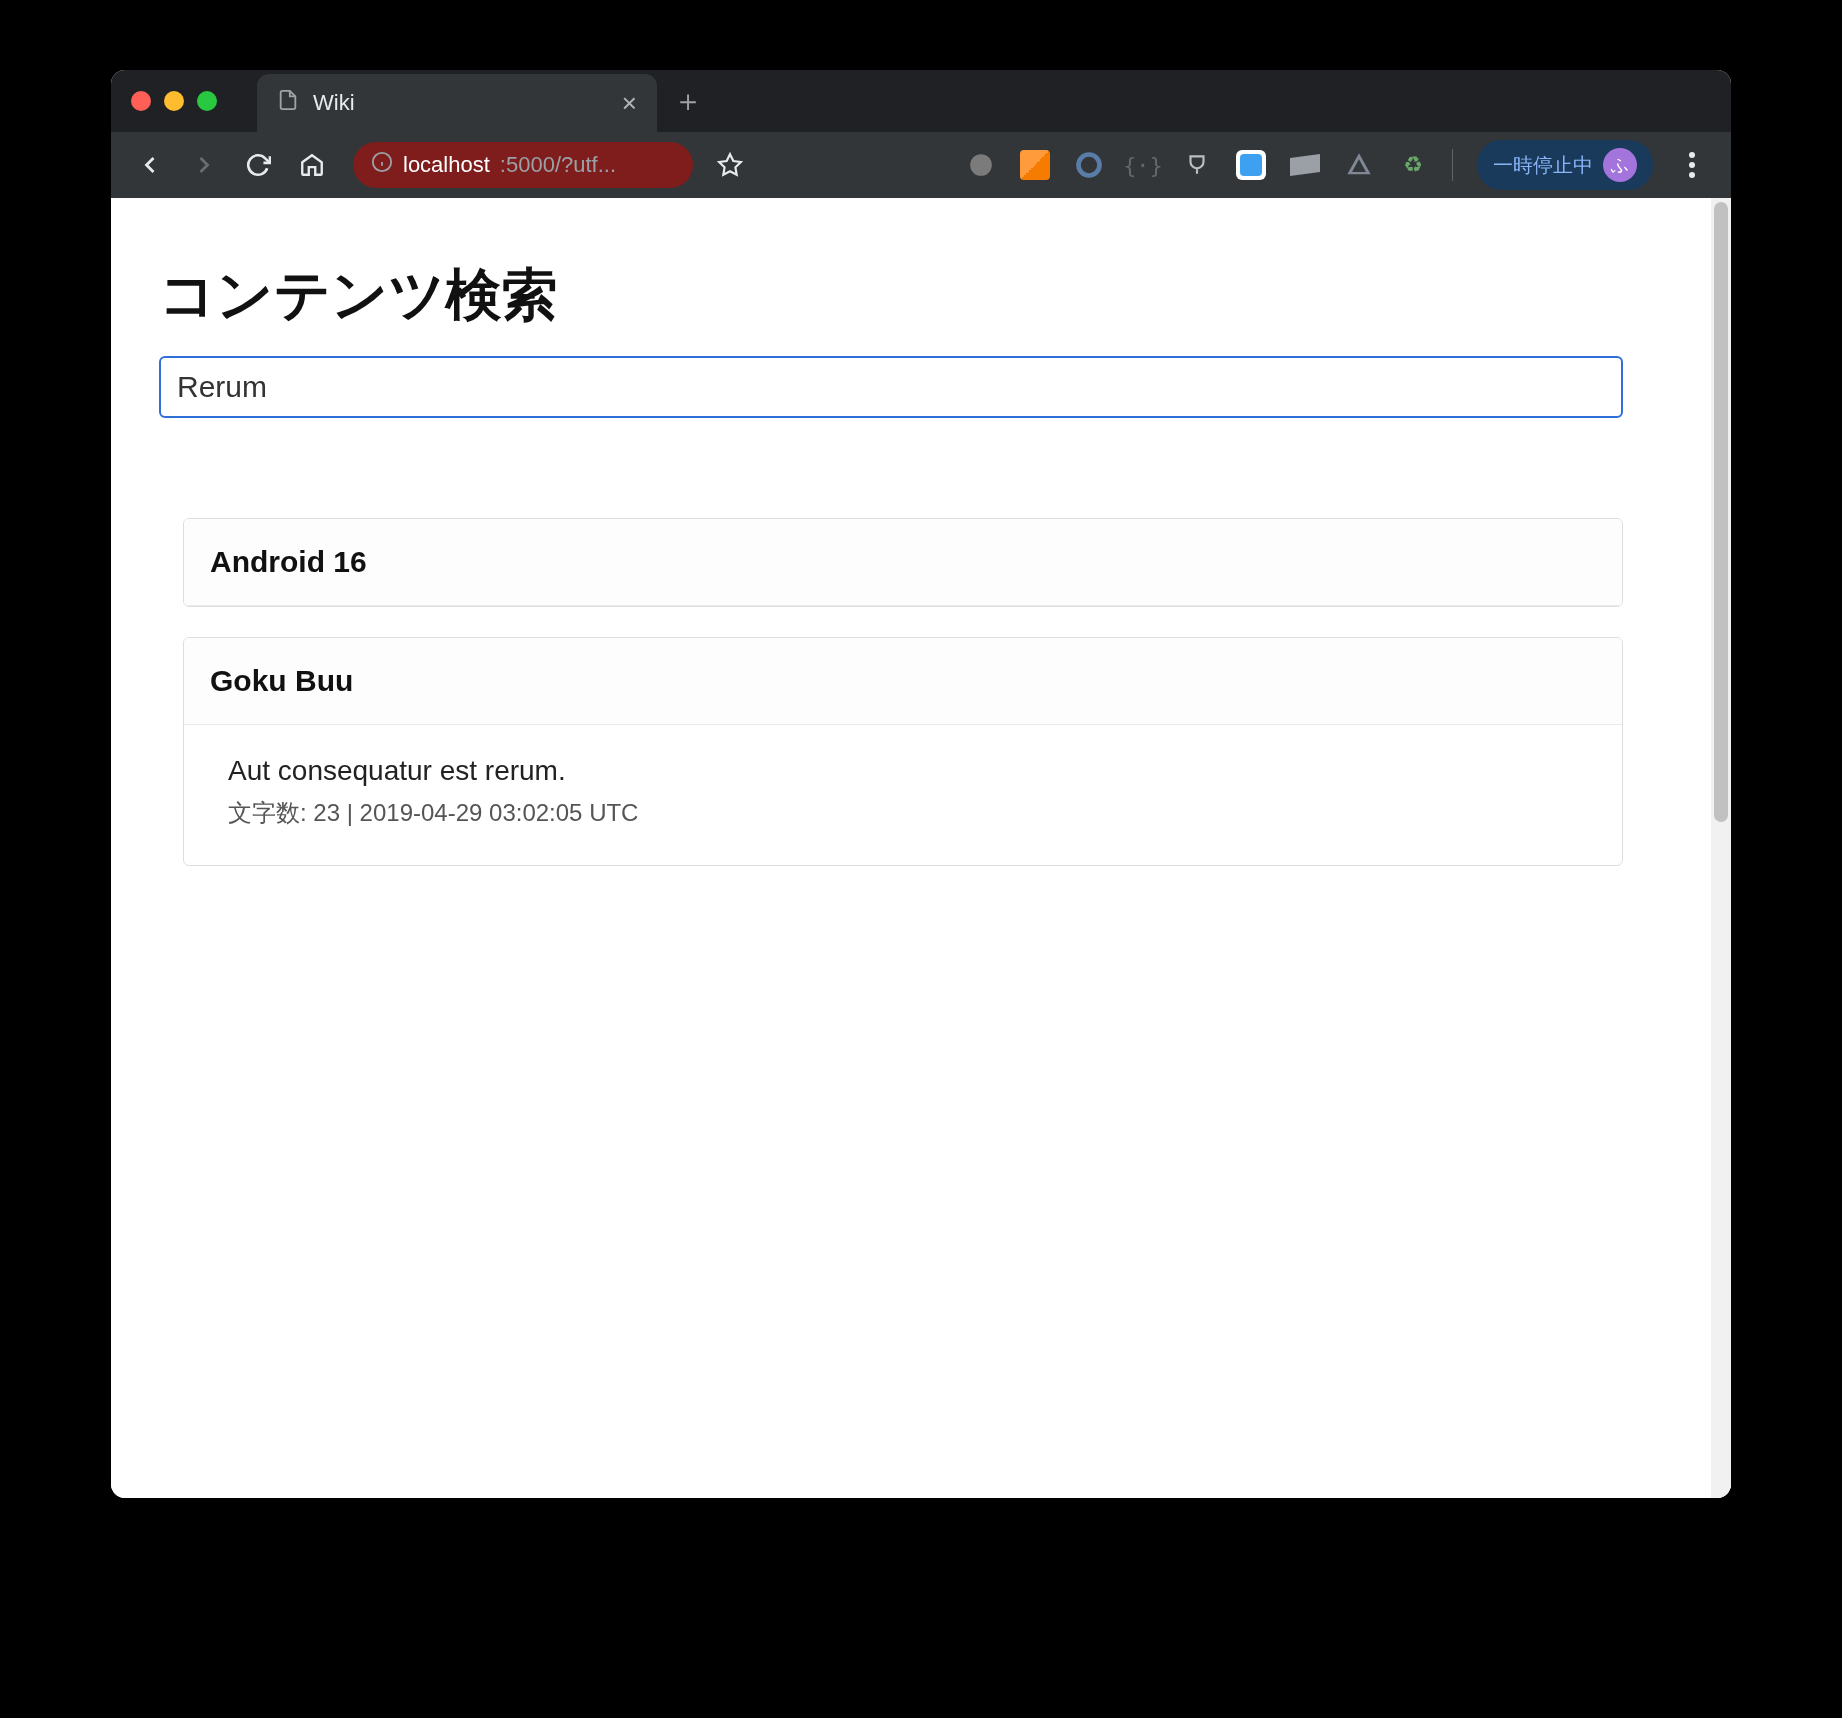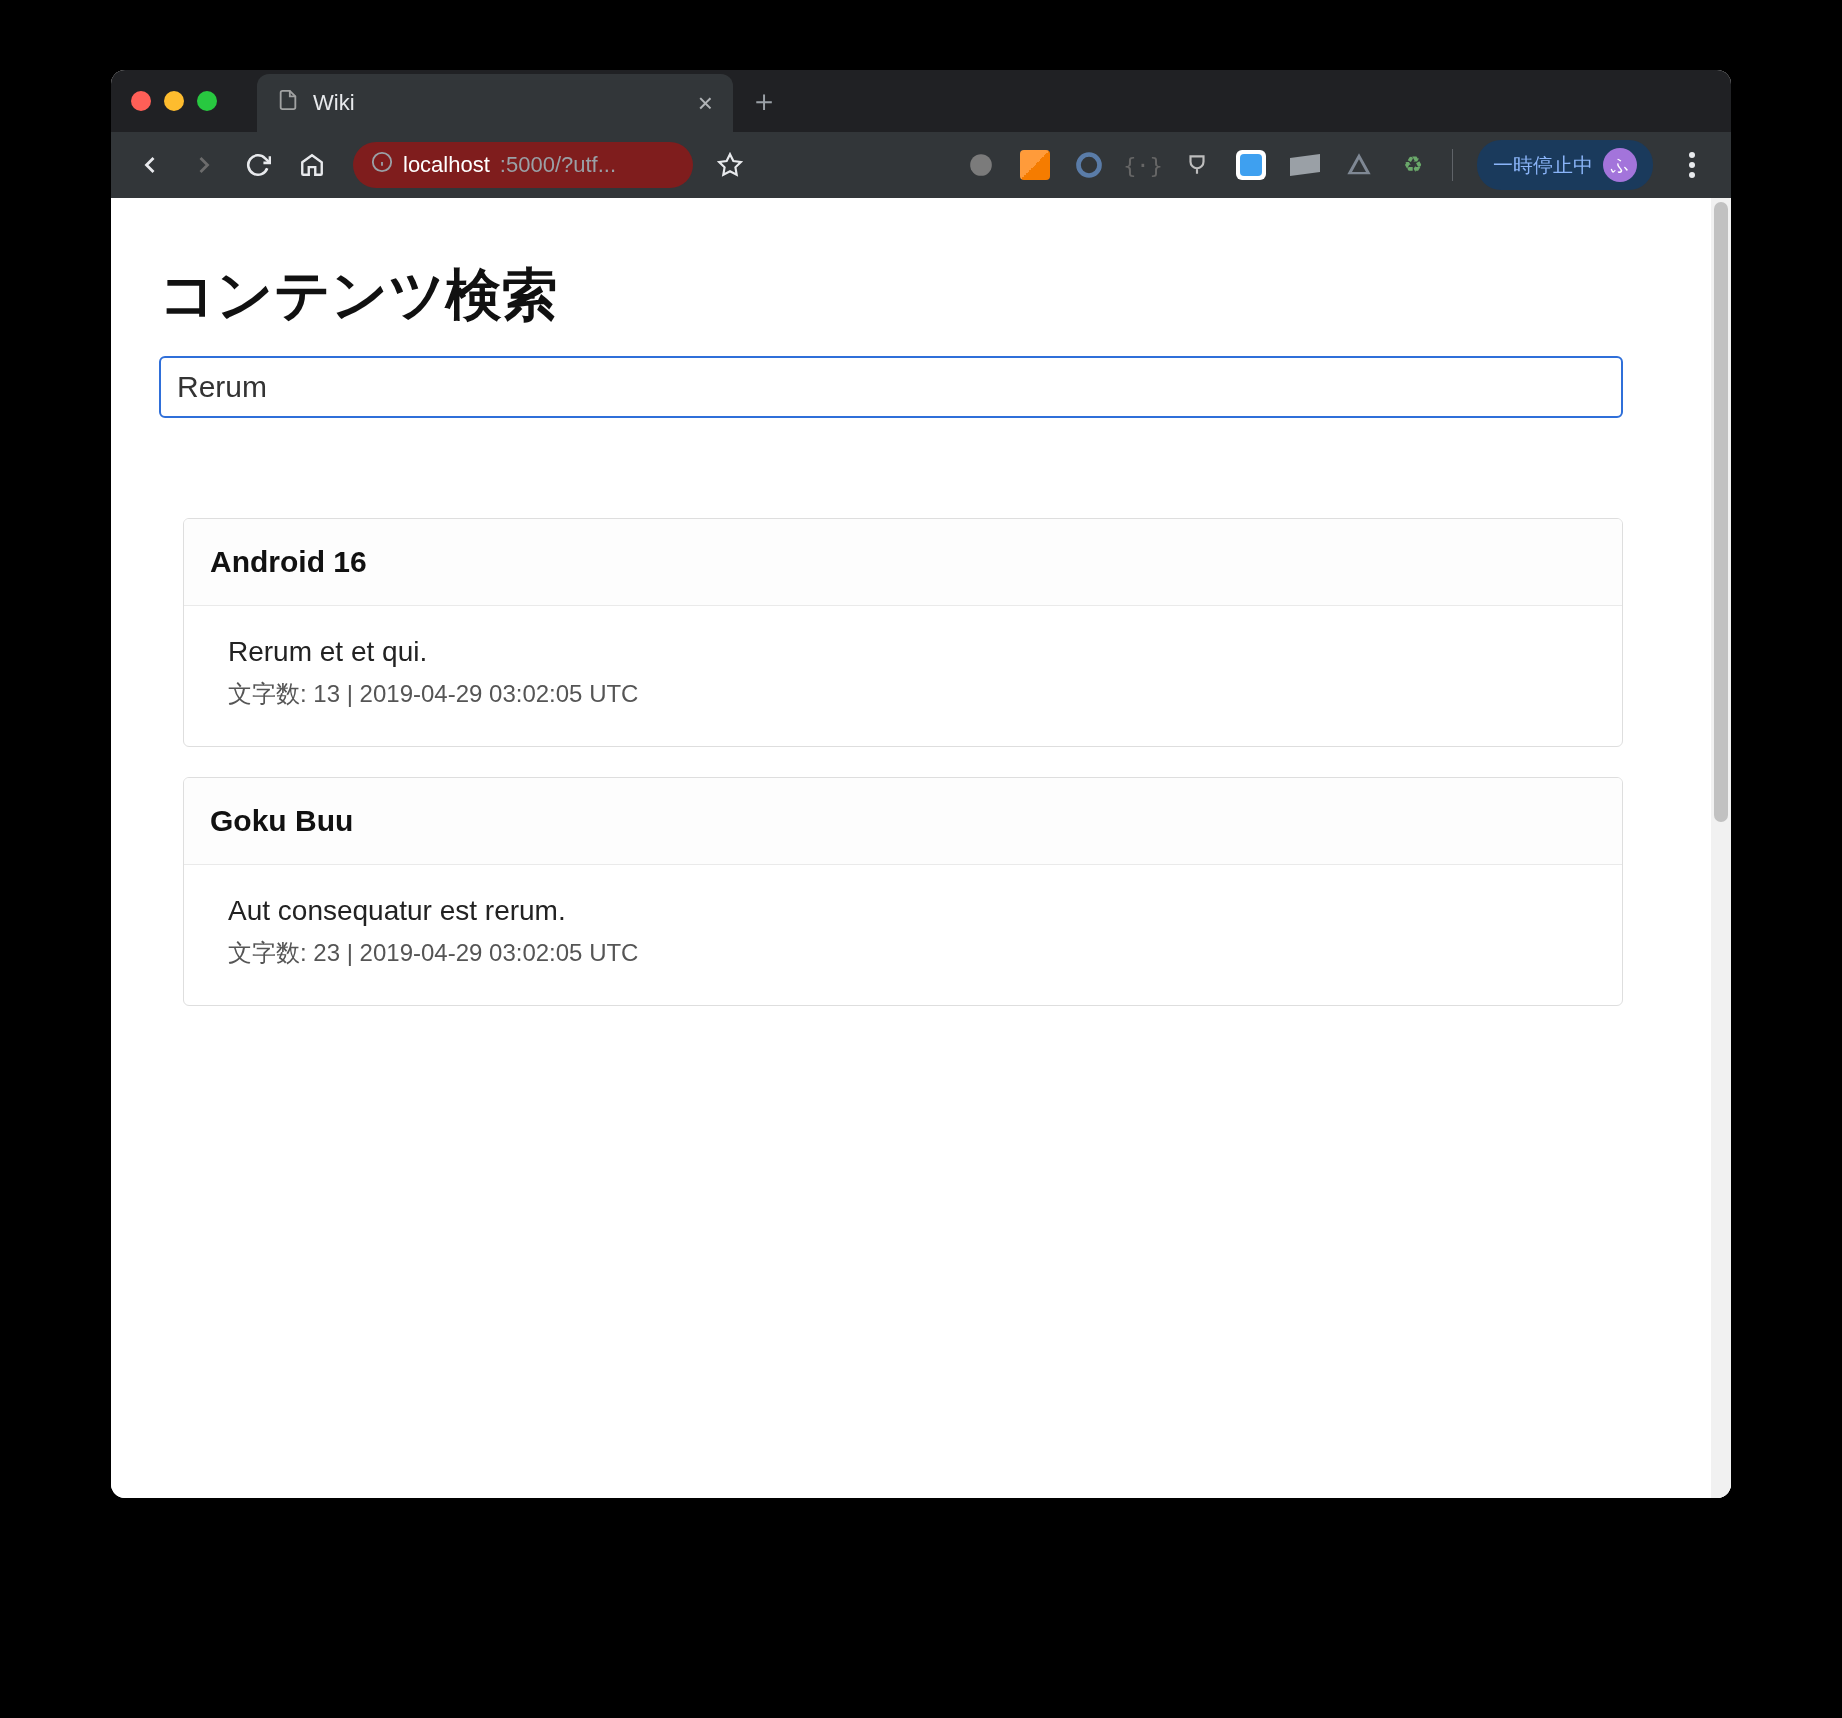--- a/index.html
+++ b/index.html
@@ -39,21 +39,21 @@
       width: 20px;
       height: 20px;
       border-radius: 50%;
     }
     .red { background: #ff5f57; }
     .yellow { background: #febc2e; }
     .green { background: #28c840; }
     .tab {
       margin-left: 40px;
       height: 58px;
-      width: 476px;
+      width: 400px;
       background: #323639;
       border-radius: 12px 12px 0 0;
       display: flex;
       align-items: center;
       padding: 0 20px;
       color: #e8eaed;
       font-size: 22px;
       align-self: flex-end;
     }
     .tab-icon {
@@ -356,24 +356,20 @@
 
   <div class="viewport">
     <div class="page">
       <h1 class="page-title">コンテンツ検索</h1>
       <input class="search-input" type="text" value="Rerum" style="">
 
       <div class="results">
 
       <div class="card">
             <div class="card-header">Android 16</div>
-            <div class="card-body">
-              <div class="snippet">Rerum et et qui.</div>
-              <div class="meta">文字数: 13 | 2019-04-29 03:02:05 UTC</div>
-            </div>
           </div>
           <div class="card">
             <div class="card-header">Goku Buu</div>
             <div class="card-body">
               <div class="snippet">Aut consequatur est rerum.</div>
               <div class="meta">文字数: 23 | 2019-04-29 03:02:05 UTC</div>
             </div>
           </div>
         </div>
     </div>

